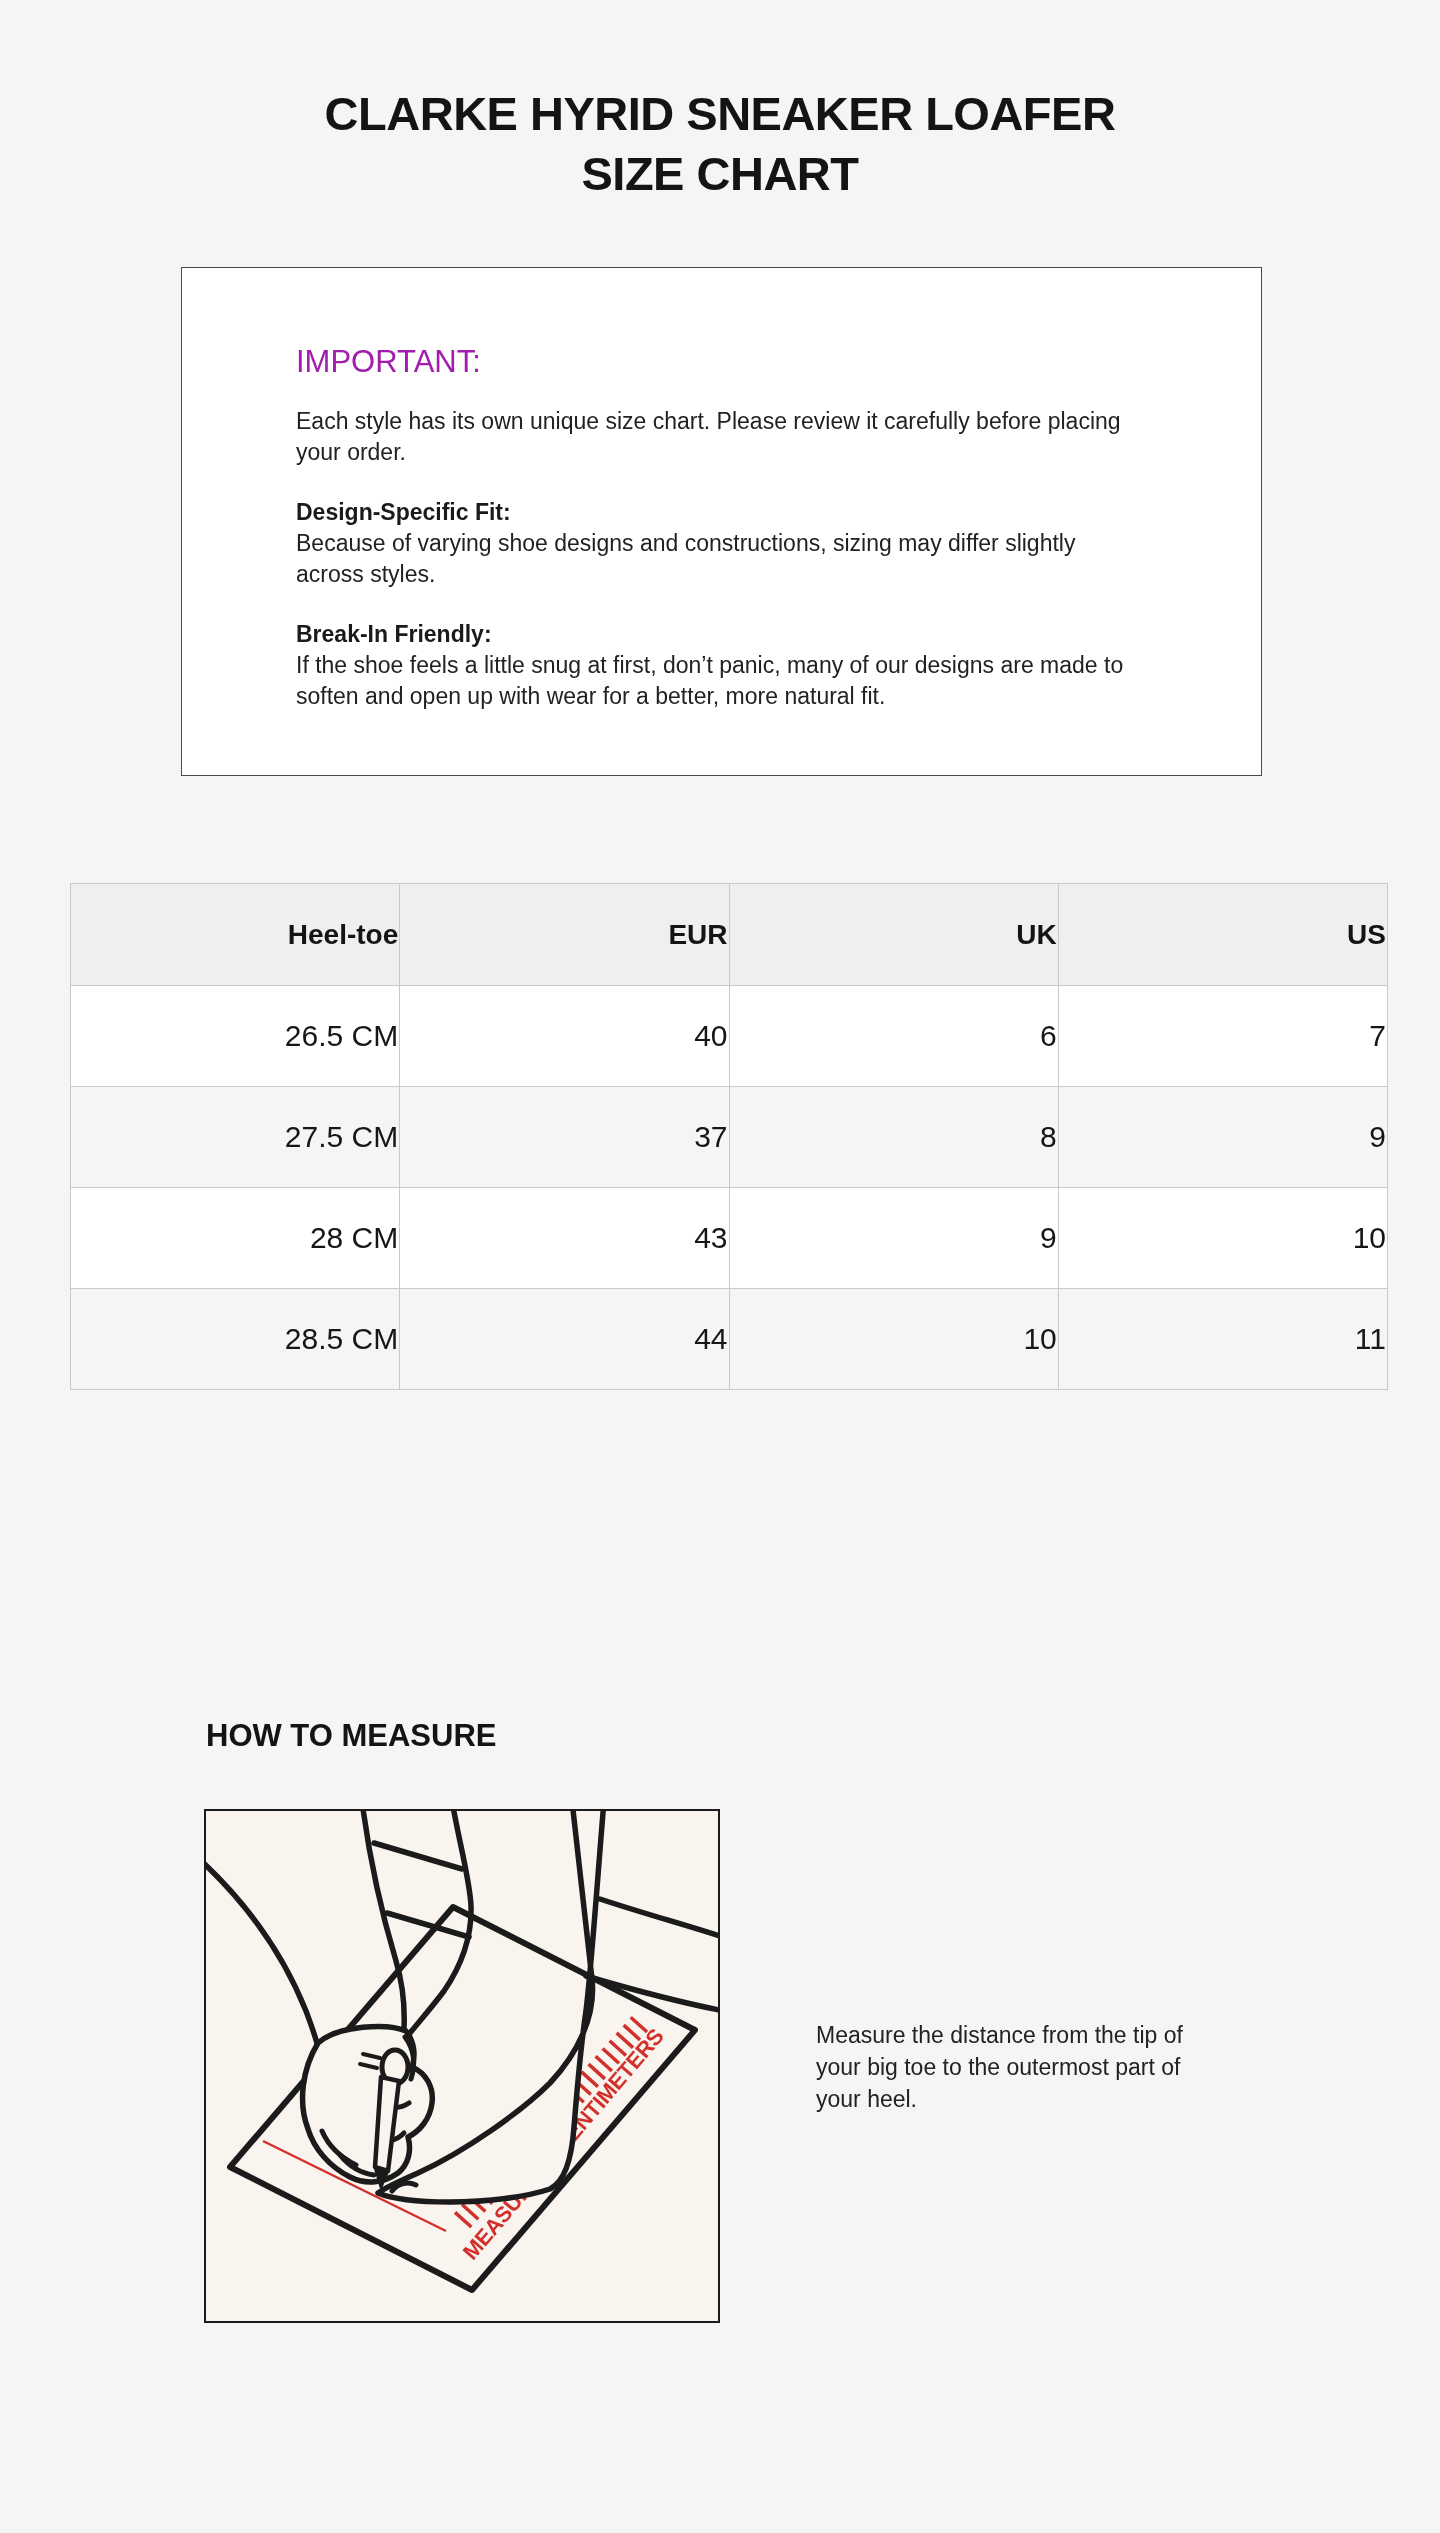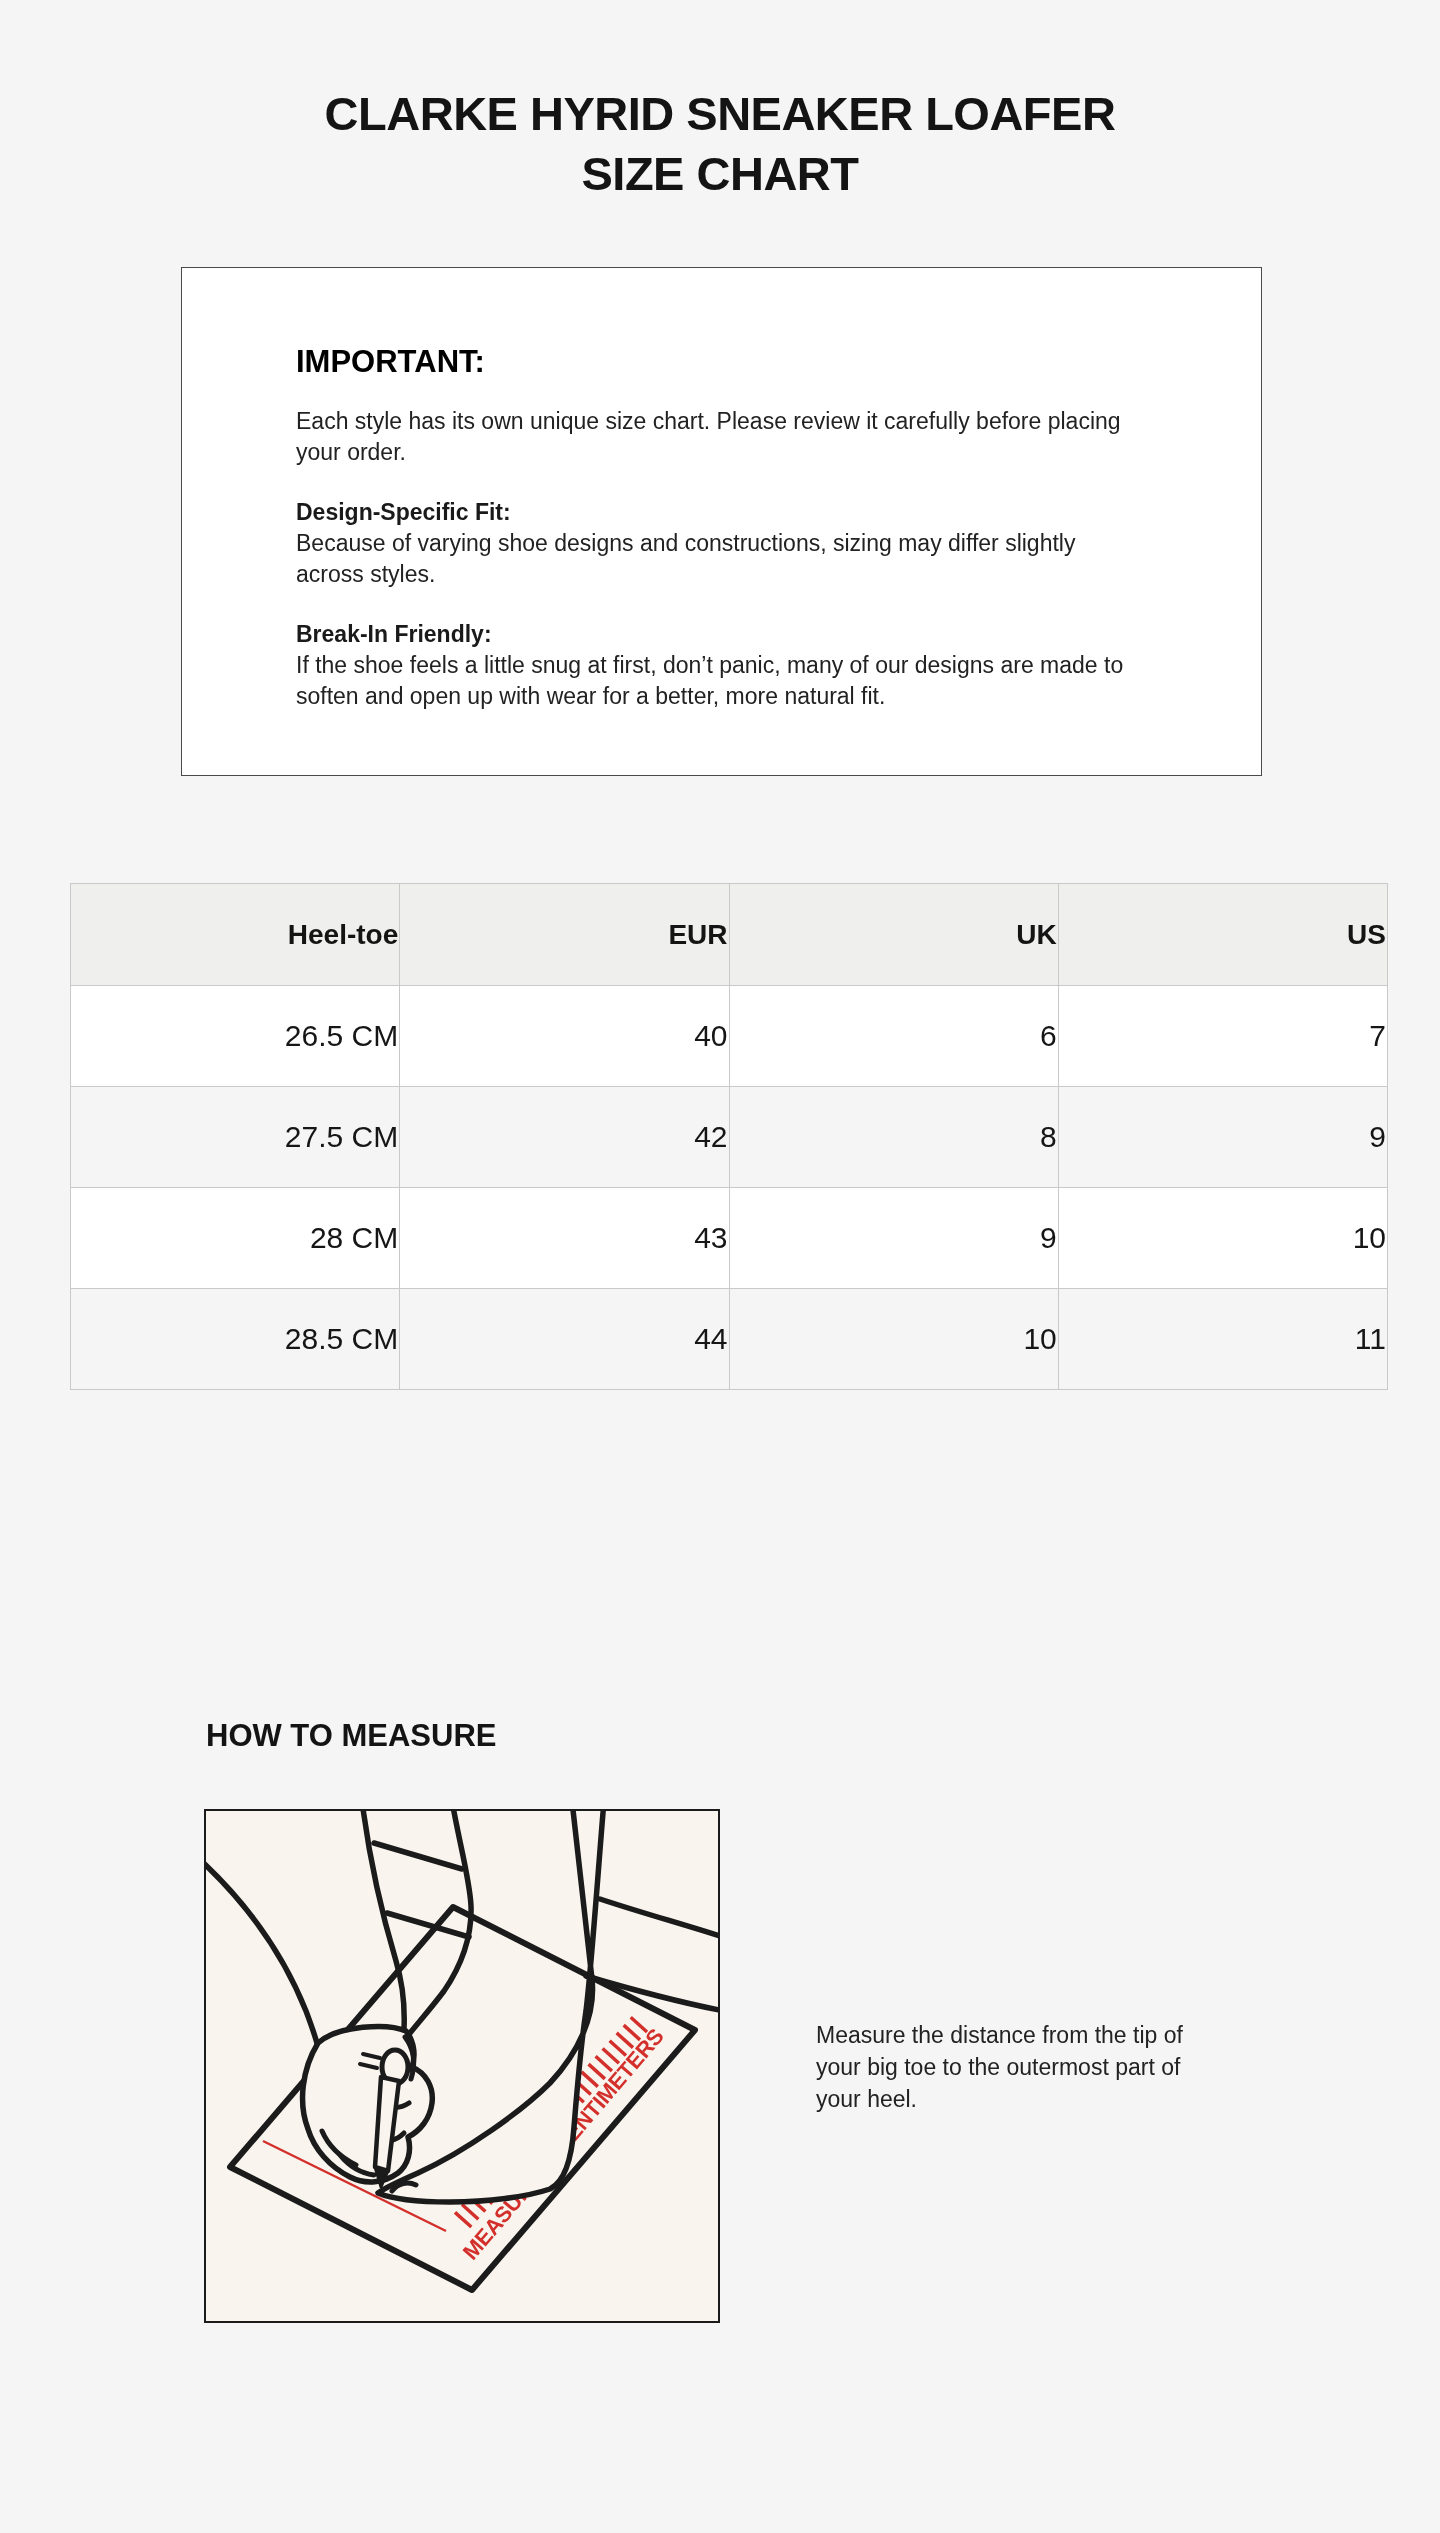--- a/index.html
+++ b/index.html
@@ -33,22 +33,22 @@
     left:181px;top:267px;
     width:1081px;height:509px;
     box-sizing:border-box;
     background:#ffffff;
     border:1.5px solid #4a4a4a;
     padding:76px 108px 0 114px;
   }
   .notice h2{
     margin:0 0 26px 0;
     font-size:31px;
-    font-weight:700;
-    color:#000000;
+    font-weight:400;
+    color:#a21caf;
   }
   .notice p, .notice .para{
     margin:0 0 29px 0;
     font-size:23px;
     line-height:31px;
     color:#222222;
   }
   .notice .ptitle{display:block;font-weight:700;color:#1a1a1a;}
 
   
@@ -147,21 +147,21 @@
     </thead>
     <tbody>
       <tr>
         <td>26.5 CM</td>
         <td>40</td>
         <td>6</td>
         <td>7</td>
       </tr>
       <tr>
         <td>27.5 CM</td>
-        <td>42</td>
+        <td>37</td>
         <td>8</td>
         <td>9</td>
       </tr>
       <tr>
         <td>28 CM</td>
         <td>43</td>
         <td>9</td>
         <td>10</td>
       </tr>
       <tr>

